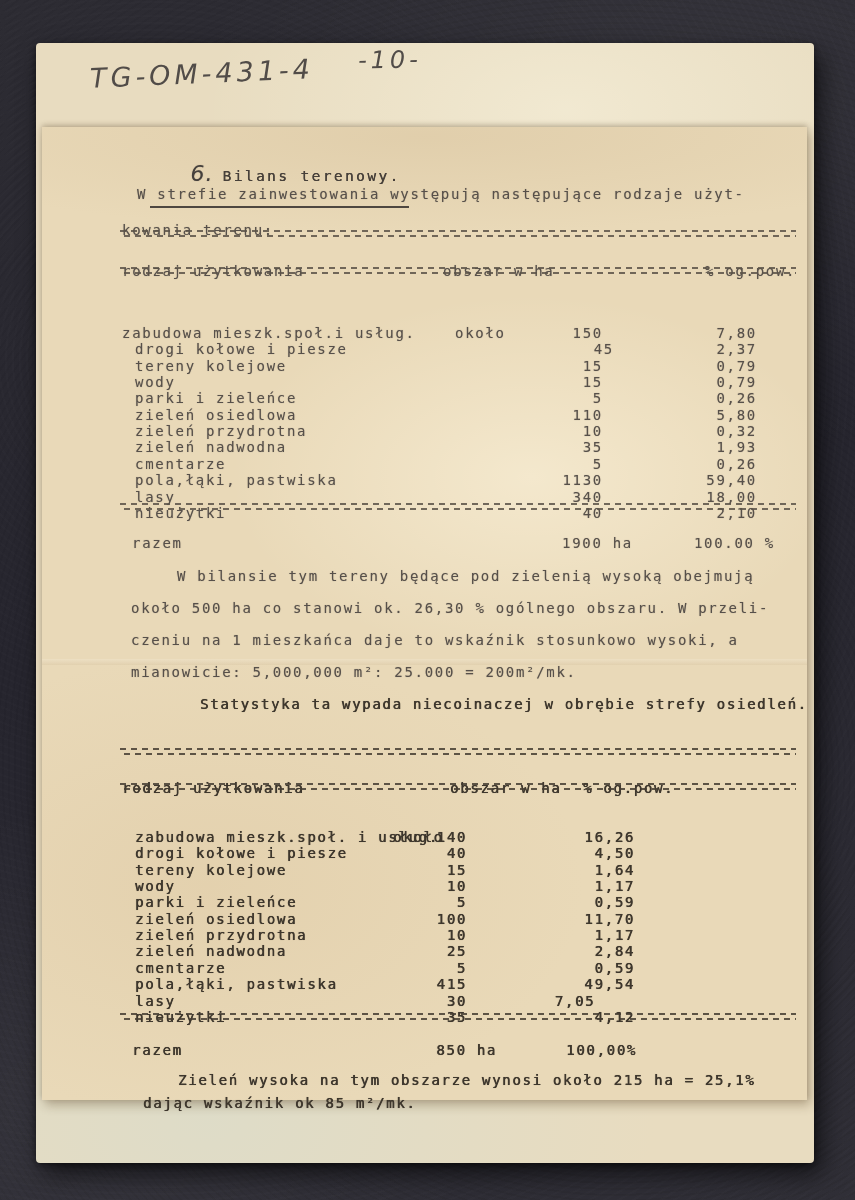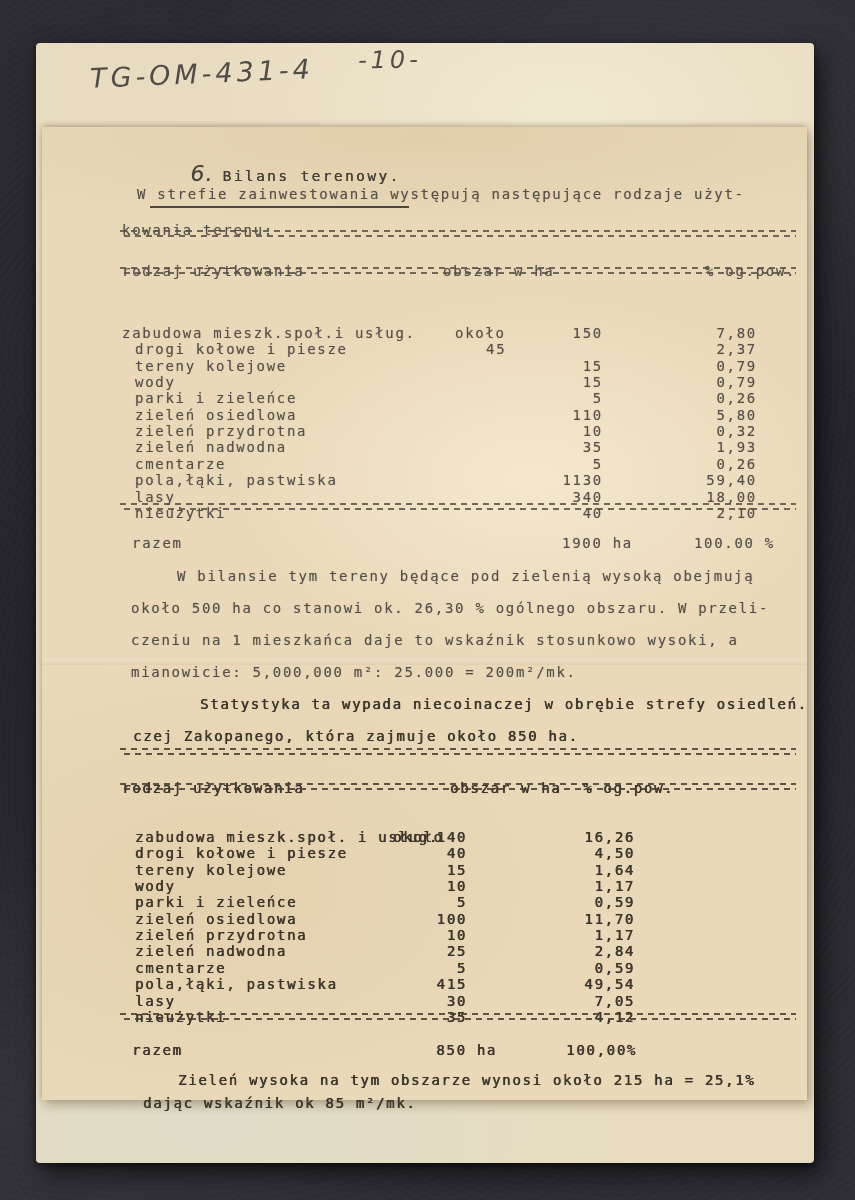--- a/index.html
+++ b/index.html
@@ -103,21 +103,21 @@
   <div class="dashline" style="top:230px"></div>
   <div class="theadrow typed" style="top:241px">
     <span style="left:0">rodzaj użytkowania</span>
     <span style="left:321px">obszar w ha</span>
     <span style="left:583px">% og.pow.</span>
   </div>
   <div class="dashline" style="top:267px"></div>
 
   <div id="table1-rows" style="position:absolute;left:122px;top:303px;width:690px">
       <div class="trow typed" style="top: 0px;"><span style="left:0">zabudowa mieszk.społ.i usług.</span><span style="left:333px">około</span><span style="left:361px;width:120px;text-align:right">150</span><span style="left:515px;width:120px;text-align:right">7,80</span></div>
-      <div class="trow typed" style="top: 16px;"><span style="left:13px">drogi kołowe i piesze</span><span style="left:364px;width:120px;">45</span><span style="left:515px;width:120px;text-align:right">2,37</span></div>
+      <div class="trow typed" style="top: 16px;"><span style="left:13px">drogi kołowe i piesze</span><span style="left:372px;width:120px;text-align:right">45</span><span style="left:515px;width:120px;text-align:right">2,37</span></div>
       <div class="trow typed" style="top: 33px;"><span style="left:13px">tereny kolejowe</span><span style="left:361px;width:120px;text-align:right">15</span><span style="left:515px;width:120px;text-align:right">0,79</span></div>
       <div class="trow typed" style="top: 49px;"><span style="left:13px">wody</span><span style="left:361px;width:120px;text-align:right">15</span><span style="left:515px;width:120px;text-align:right">0,79</span></div>
       <div class="trow typed" style="top: 65px;"><span style="left:13px">parki i zieleńce</span><span style="left:361px;width:120px;text-align:right">5</span><span style="left:515px;width:120px;text-align:right">0,26</span></div>
       <div class="trow typed" style="top: 82px;"><span style="left:13px">zieleń osiedlowa</span><span style="left:361px;width:120px;text-align:right">110</span><span style="left:515px;width:120px;text-align:right">5,80</span></div>
       <div class="trow typed" style="top: 98px;"><span style="left:13px">zieleń przydrotna</span><span style="left:361px;width:120px;text-align:right">10</span><span style="left:515px;width:120px;text-align:right">0,32</span></div>
       <div class="trow typed" style="top: 114px;"><span style="left:13px">zieleń nadwodna</span><span style="left:361px;width:120px;text-align:right">35</span><span style="left:515px;width:120px;text-align:right">1,93</span></div>
       <div class="trow typed" style="top: 131px;"><span style="left:13px">cmentarze</span><span style="left:361px;width:120px;text-align:right">5</span><span style="left:515px;width:120px;text-align:right">0,26</span></div>
       <div class="trow typed" style="top: 147px;"><span style="left:13px">pola,łąki, pastwiska</span><span style="left:361px;width:120px;text-align:right">1130</span><span style="left:515px;width:120px;text-align:right">59,40</span></div>
       <div class="trow typed" style="top: 164px;"><span style="left:13px">lasy</span><span style="left:361px;width:120px;text-align:right">340</span><span style="left:515px;width:120px;text-align:right">18,00</span></div>
       <div class="trow typed" style="top: 180px;"><span style="left:13px">nieużytki</span><span style="left:361px;width:120px;text-align:right">40</span><span style="left:515px;width:120px;text-align:right">2,10</span></div>
@@ -129,42 +129,41 @@
     <span style="left:391px;width:120px;text-align:right">1900 ha</span>
     <span style="left:533px;width:120px;text-align:right">100.00 %</span>
   </div>
 
   <div class="typed" style="left:177px;top:546px">W bilansie tym tereny będące pod zielenią wysoką obejmują</div>
   <div class="typed" style="left:131px;top:578px">około 500 ha co stanowi ok. 26,30 % ogólnego obszaru. W przeli-</div>
   <div class="typed" style="left:131px;top:610px">czeniu na 1 mieszkańca daje to wskaźnik stosunkowo wysoki, a</div>
   <div class="typed" style="left:131px;top:642px">mianowicie: 5,000,000 m²: 25.000 = 200m²/mk.</div>
 
   <div class="typed t2" style="left:200px;top:674px">Statystyka ta wypada niecoinaczej w obrębie strefy osiedleń.</div>
-  <div class="typed t2" style="left:133px;top:706px">czej Zakopanego, która zajmuje około 850 ha.</div>
 
   <div class="dashline dark2" style="top:748px"></div>
   <div class="theadrow typed t2" style="top:758px">
     <span style="left:0">rodzaj użytkowania</span>
     <span style="left:328px">obszar w ha</span>
     <span style="left:461px">% og.pow.</span>
   </div>
   <div class="dashline dark2" style="top:783px"></div>
 
   <div id="table2-rows" style="position:absolute;left:122px;top:807px;width:690px">
       <div class="trow typed t2" style="top: 0px;"><span style="left:13px">zabudowa mieszk.społ. i usług.</span><span style="left:271px">około</span><span style="left:225px;width:120px;text-align:right">140</span><span style="left:393px;width:120px;text-align:right">16,26</span></div>
       <div class="trow typed t2" style="top: 16px;"><span style="left:13px">drogi kołowe i piesze</span><span style="left:225px;width:120px;text-align:right">40</span><span style="left:393px;width:120px;text-align:right">4,50</span></div>
       <div class="trow typed t2" style="top: 33px;"><span style="left:13px">tereny kolejowe</span><span style="left:225px;width:120px;text-align:right">15</span><span style="left:393px;width:120px;text-align:right">1,64</span></div>
       <div class="trow typed t2" style="top: 49px;"><span style="left:13px">wody</span><span style="left:225px;width:120px;text-align:right">10</span><span style="left:393px;width:120px;text-align:right">1,17</span></div>
       <div class="trow typed t2" style="top: 65px;"><span style="left:13px">parki i zieleńce</span><span style="left:225px;width:120px;text-align:right">5</span><span style="left:393px;width:120px;text-align:right">0,59</span></div>
       <div class="trow typed t2" style="top: 82px;"><span style="left:13px">zieleń osiedlowa</span><span style="left:225px;width:120px;text-align:right">100</span><span style="left:393px;width:120px;text-align:right">11,70</span></div>
       <div class="trow typed t2" style="top: 98px;"><span style="left:13px">zieleń przydrotna</span><span style="left:225px;width:120px;text-align:right">10</span><span style="left:393px;width:120px;text-align:right">1,17</span></div>
       <div class="trow typed t2" style="top: 114px;"><span style="left:13px">zieleń nadwodna</span><span style="left:225px;width:120px;text-align:right">25</span><span style="left:393px;width:120px;text-align:right">2,84</span></div>
       <div class="trow typed t2" style="top: 131px;"><span style="left:13px">cmentarze</span><span style="left:225px;width:120px;text-align:right">5</span><span style="left:393px;width:120px;text-align:right">0,59</span></div>
       <div class="trow typed t2" style="top: 147px;"><span style="left:13px">pola,łąki, pastwiska</span><span style="left:225px;width:120px;text-align:right">415</span><span style="left:393px;width:120px;text-align:right">49,54</span></div>
-      <div class="trow typed t2" style="top: 164px;"><span style="left:13px">lasy</span><span style="left:225px;width:120px;text-align:right">30</span><span style="left:393px;width:120px;text-align:right">7,05</span></div>
+      <div class="trow typed t2" style="top: 164px;"><span style="left:13px">lasy</span><span style="left:225px;width:120px;text-align:right">30</span><span style="left:393px;width:120px;text-align:center">7,05</span></div>
       <div class="trow typed t2" style="top: 180px;"><span style="left:13px">nieużytki</span><span style="left:225px;width:120px;text-align:right">35</span><span style="left:393px;width:120px;text-align:right">4,12</span></div>
     </div>
 
   <div class="dashline dark2" style="top:1013px"></div>
   <div class="trowbox typed t2" style="top:1020px">
     <span style="left:10px">razem</span>
     <span style="left:255px;width:120px;text-align:right">850 ha</span>
     <span style="left:395px;width:120px;text-align:right">100,00%</span>
   </div>
 

